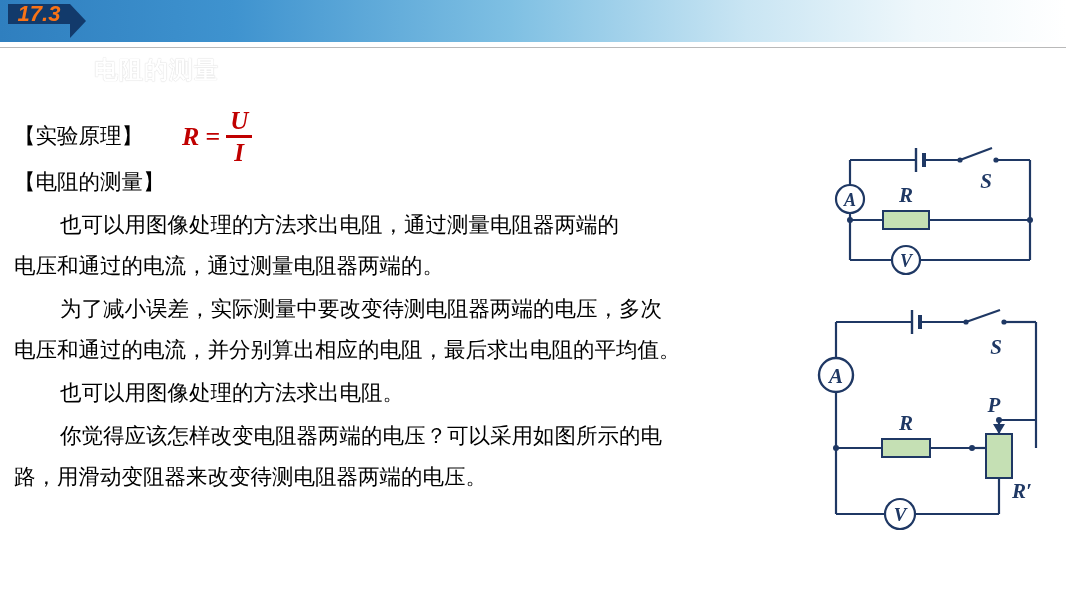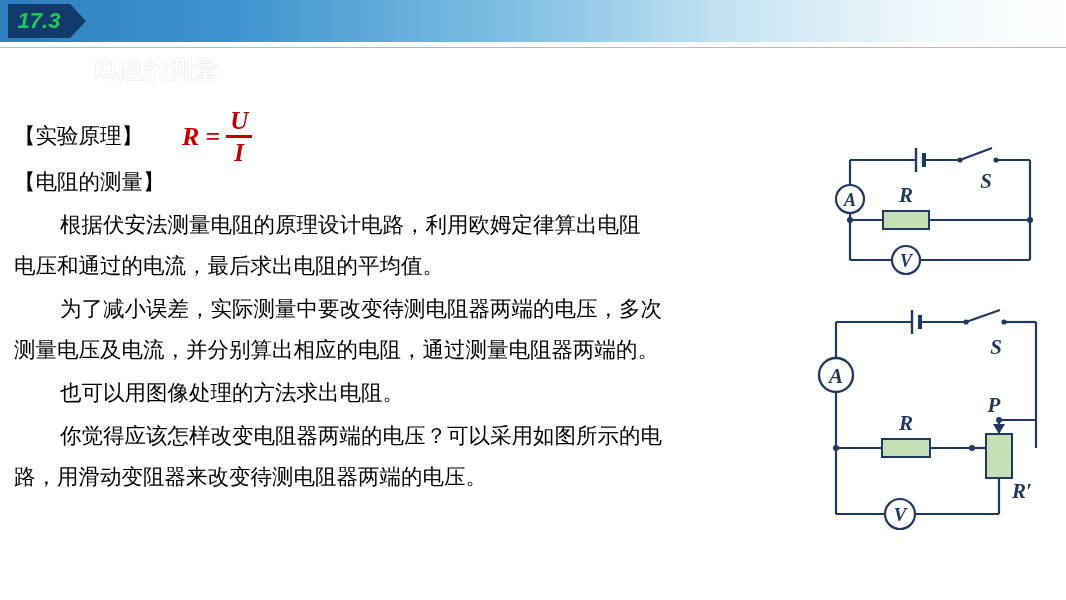--- a/index.html
+++ b/index.html
@@ -25,23 +25,23 @@
   .header {
     position: absolute;
     left: 0; top: 0;
     width: 1066px;
     height: 42px;
     background: linear-gradient(to right, #2f7fbf 0%, #3f93cf 22%, #7fc0e3 48%, #c9e5f3 70%, #eef7fb 86%, #ffffff 100%);
   }
   .header-num {
     position: absolute;
     left: 8px; top: 4px;
-    width: 62px; height: 34px;
+    width: 62px; height: 20px;
     background: #123a6b;
-    color: #22c55e;
+    color: #f97316;
     font-size: 22px;
     font-weight: bold;
     font-style: italic;
     display: flex;
     align-items: center;
     justify-content: center;
     letter-spacing: 0px;
   }
   .header-arrow {
     position: absolute;
@@ -178,27 +178,27 @@
           <span class="num">U</span>
           <span class="bar"></span>
           <span class="den">I</span>
         </span>
       </span>
     </div>
 
     <div class="thought-label">【电阻的测量】</div>
 
     <div class="para">
-      <div class="line"><span class="indent"></span><span>根据伏安法测量电阻的原理设计电路，利用欧姆定律算出电阻</span></div>
-      <div class="line">电压和通过的电流，最后求出电阻的平均值。</div>
+      <div class="line"><span class="indent"></span><span>也可以用图像处理的方法求出电阻，通过测量电阻器两端的</span></div>
+      <div class="line">电压和通过的电流，通过测量电阻器两端的。</div>
     </div>
 
     <div class="para">
       <div class="line"><span class="indent"></span><span>为了减小误差，实际测量中要改变待测电阻器两端的电压，多次</span></div>
-      <div class="line">测量电压及电流，并分别算出相应的电阻，通过测量电阻器两端的。</div>
+      <div class="line">电压和通过的电流，并分别算出相应的电阻，最后求出电阻的平均值。</div>
     </div>
 
     <div class="para">
       <div class="line"><span class="indent"></span><span>也可以用图像处理的方法求出电阻。</span></div>
     </div>
 
     <div class="para">
       <div class="line"><span class="indent"></span><span>你觉得应该怎样改变电阻器两端的电压？可以采用如图所示的电</span></div>
       <div class="line">路，用滑动变阻器来改变待测电阻器两端的电压。</div>
     </div>

